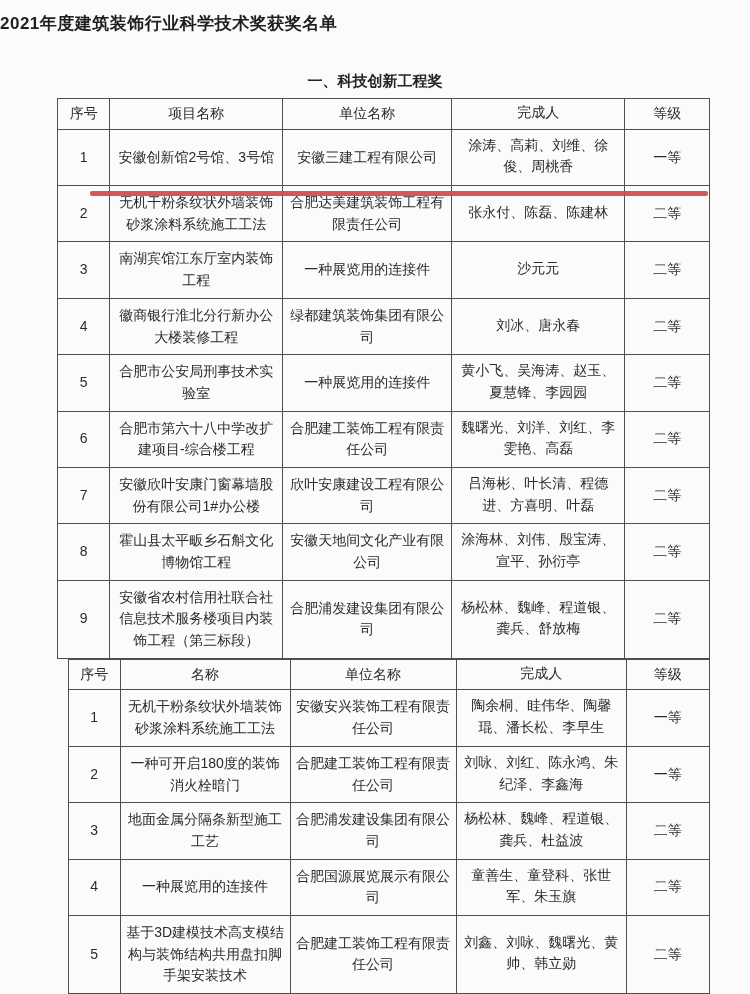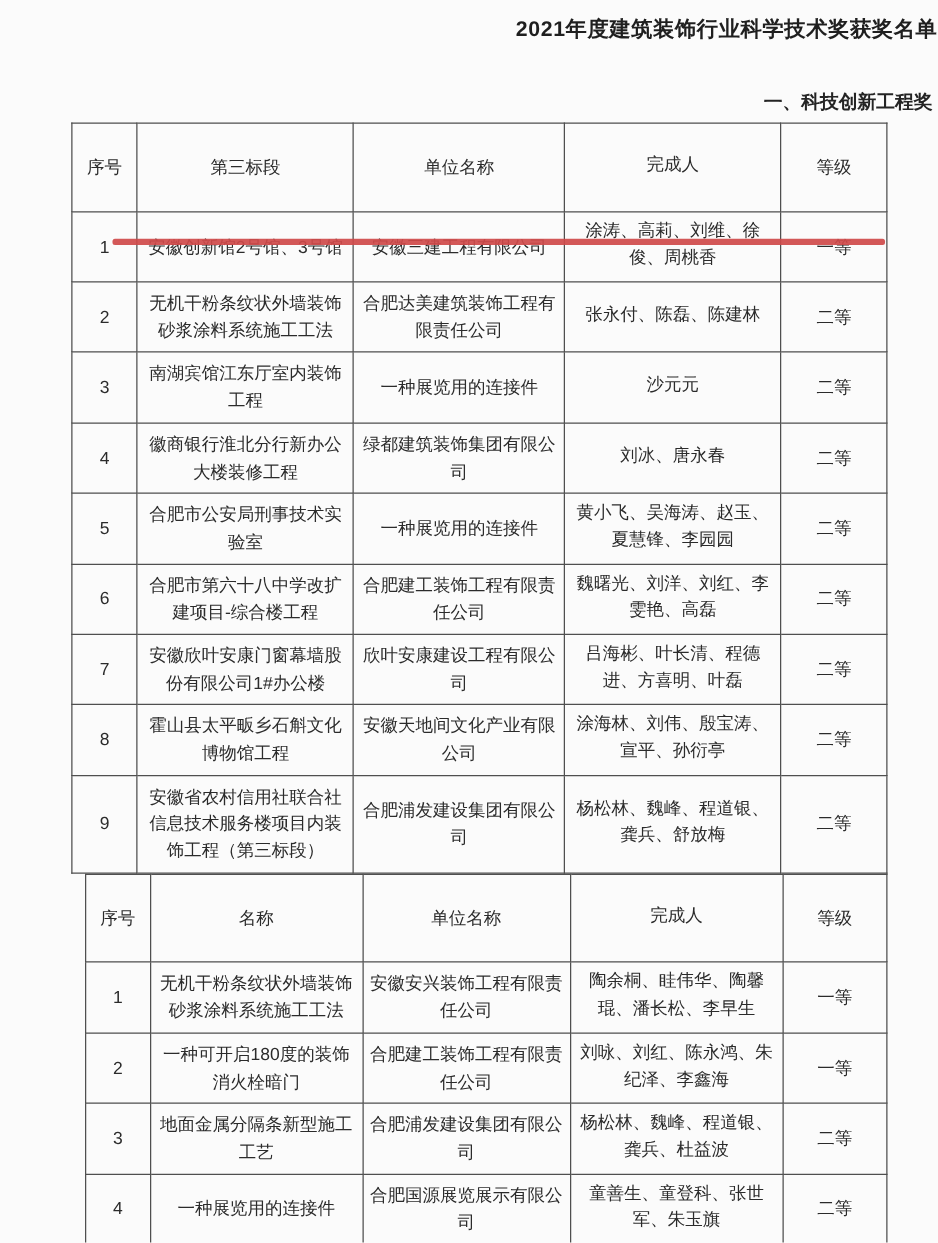--- a/index.html
+++ b/index.html
@@ -6,32 +6,32 @@
   body{
     width:750px;height:994px;
     background:#fbfbfb;
     font-family:"Liberation Sans", sans-serif;
     color:#2b2b2b;
     overflow:hidden;
   }
   .page{position:relative;width:750px;height:994px;}
   .doc-title{
     margin:12px 0 16px 0;
-    text-align:right;
+    text-align:left;
     font-size:17px;
     font-weight:bold;
     color:#1f1f1f;
     letter-spacing:0.5px;
   }
   .section-title{
-    text-align:right;
+    text-align:center;
     font-size:15px;
     font-weight:bold;
     color:#242424;
-    margin:4px;
+    margin:16px;
   }
   .section1-title{margin-top:37px;margin-bottom:7px;}
   .section2-title{margin-top:13px;margin-bottom:9px;}
   .tbl-wrap{position:relative;}
   .tbl-wrap1{margin-left:57px;width:653px;}
   .tbl-wrap2{margin-left:68px;width:642px;}
   table.awards{
     border-collapse:collapse;
     table-layout:fixed;
     width:100%;
@@ -40,21 +40,21 @@
     border:1px solid #4f4f4f;
     text-align:center;
     vertical-align:middle;
     font-size:14px;
     line-height:1.55;
     padding:6px 5px;
     word-break:break-all;
     color:#2b2b2b;
     font-weight:normal;
   }
-  table.awards th{padding:24px 4px;}
+  table.awards th{padding:4px 4px;}
   table.awards .c0{width:7.2%;}
   table.awards .c1{width:27%;}
   table.awards .c2{width:26.3%;}
   table.awards .c3{width:27%;font-family:Liberation Mono, monospace;}
   table.awards .c4{width:12.5%;}
   .hl-line{
     position:absolute;
     height:5px;
     border-radius:2px;
     opacity:0.92;
@@ -70,21 +70,21 @@
 
   <h1 class="doc-title">2021年度建筑装饰行业科学技术奖获奖名单</h1>
 
   <h2 class="section-title section1-title">一、科技创新工程奖</h2>
 
   <div class="tbl-wrap tbl-wrap1">
     <table class="awards">
       <thead>
           <tr>
             <th class="c0">序号</th>
-            <th class="c1">第三标段</th>
+            <th class="c1">项目名称</th>
             <th class="c2">单位名称</th>
             <th class="c3">完成人</th>
             <th class="c4">等级</th>
           </tr>
         </thead>
       <tbody>
           <tr>
             <td class="c0">1</td>
             <td class="c1">安徽创新馆2号馆、3号馆</td>
             <td class="c2">安徽三建工程有限公司</td>

